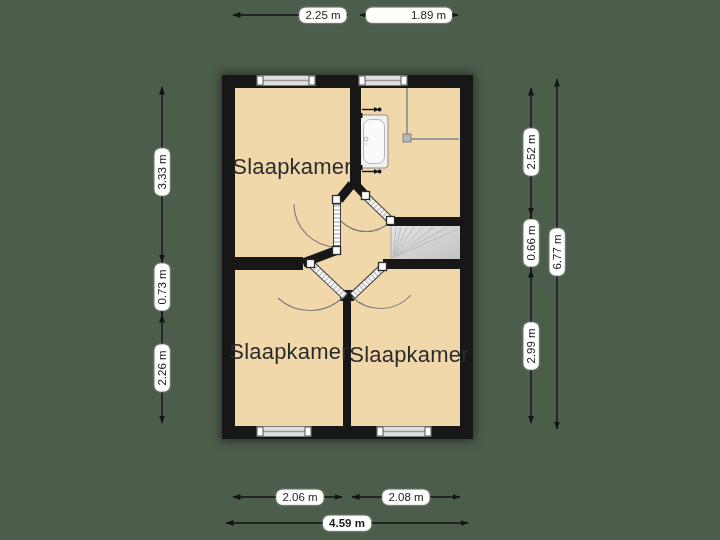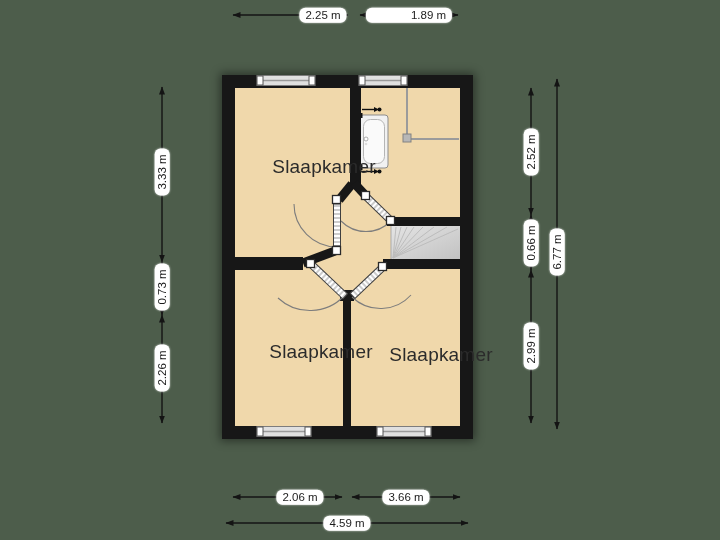--- a/index.html
+++ b/index.html
@@ -8,23 +8,22 @@
     background:var(--background,#4d5d4b);
     font-family:"Liberation Sans",sans-serif;
   }
   #plan-svg{position:absolute;left:0;top:0;}
   .shadow{
     position:absolute;left:222px;top:75px;width:251px;height:364px;
     box-shadow:0 0 9px 2px rgba(0,0,0,.45);
   }
   .room-label{
     position:absolute;transform:translate(-50%,-50%);
-    font-size:19px;color:var(--label-text,#2b2b2b);white-space:nowrap;
+    font-size:22px;color:var(--label-text,#2b2b2b);white-space:nowrap;
     letter-spacing:.2px;
-    margin-left:32px;
   }
   .dim{
     position:absolute;transform:translate(-50%,-50%);
     background:#ffffff;color:#1c1c1c;font-size:11.5px;line-height:1.1;
     padding:1px 6px;border-radius:6px;white-space:nowrap;
     box-shadow:0 0 2px rgba(255,255,255,.9);
   }
   .dim.vert{transform:translate(-50%,-50%) rotate(-90deg);}
 </style>
 </head>
@@ -199,15 +198,15 @@
   <div class="dim vert" style="left:162px;top:172px;">3.33 m</div>
   <div class="dim vert" style="left:162px;top:287px;">0.73 m</div>
   <div class="dim vert" style="left:162px;top:368px;">2.26 m</div>
 
   <div class="dim vert" style="left:531px;top:152px;">2.52 m</div>
   <div class="dim vert" style="left:531px;top:243px;">0.66 m</div>
   <div class="dim vert" style="left:531px;top:346px;">2.99 m</div>
   <div class="dim vert" style="left:557px;top:252px;">6.77 m</div>
 
   <div class="dim" style="left:300px;top:497px;">2.06 m</div>
-  <div class="dim" style="left:406px;top:497px;">3.66 m</div>
-  <div class="dim" style="left:347px;top:523px;">4.59 m</div>
+  <div class="dim" style="left:406px;top:497px;">2.08 m</div>
+  <div class="dim" style="left:347px;top:523px;font-weight:bold;">4.59 m</div>
 </div>
 
 </body></html>

